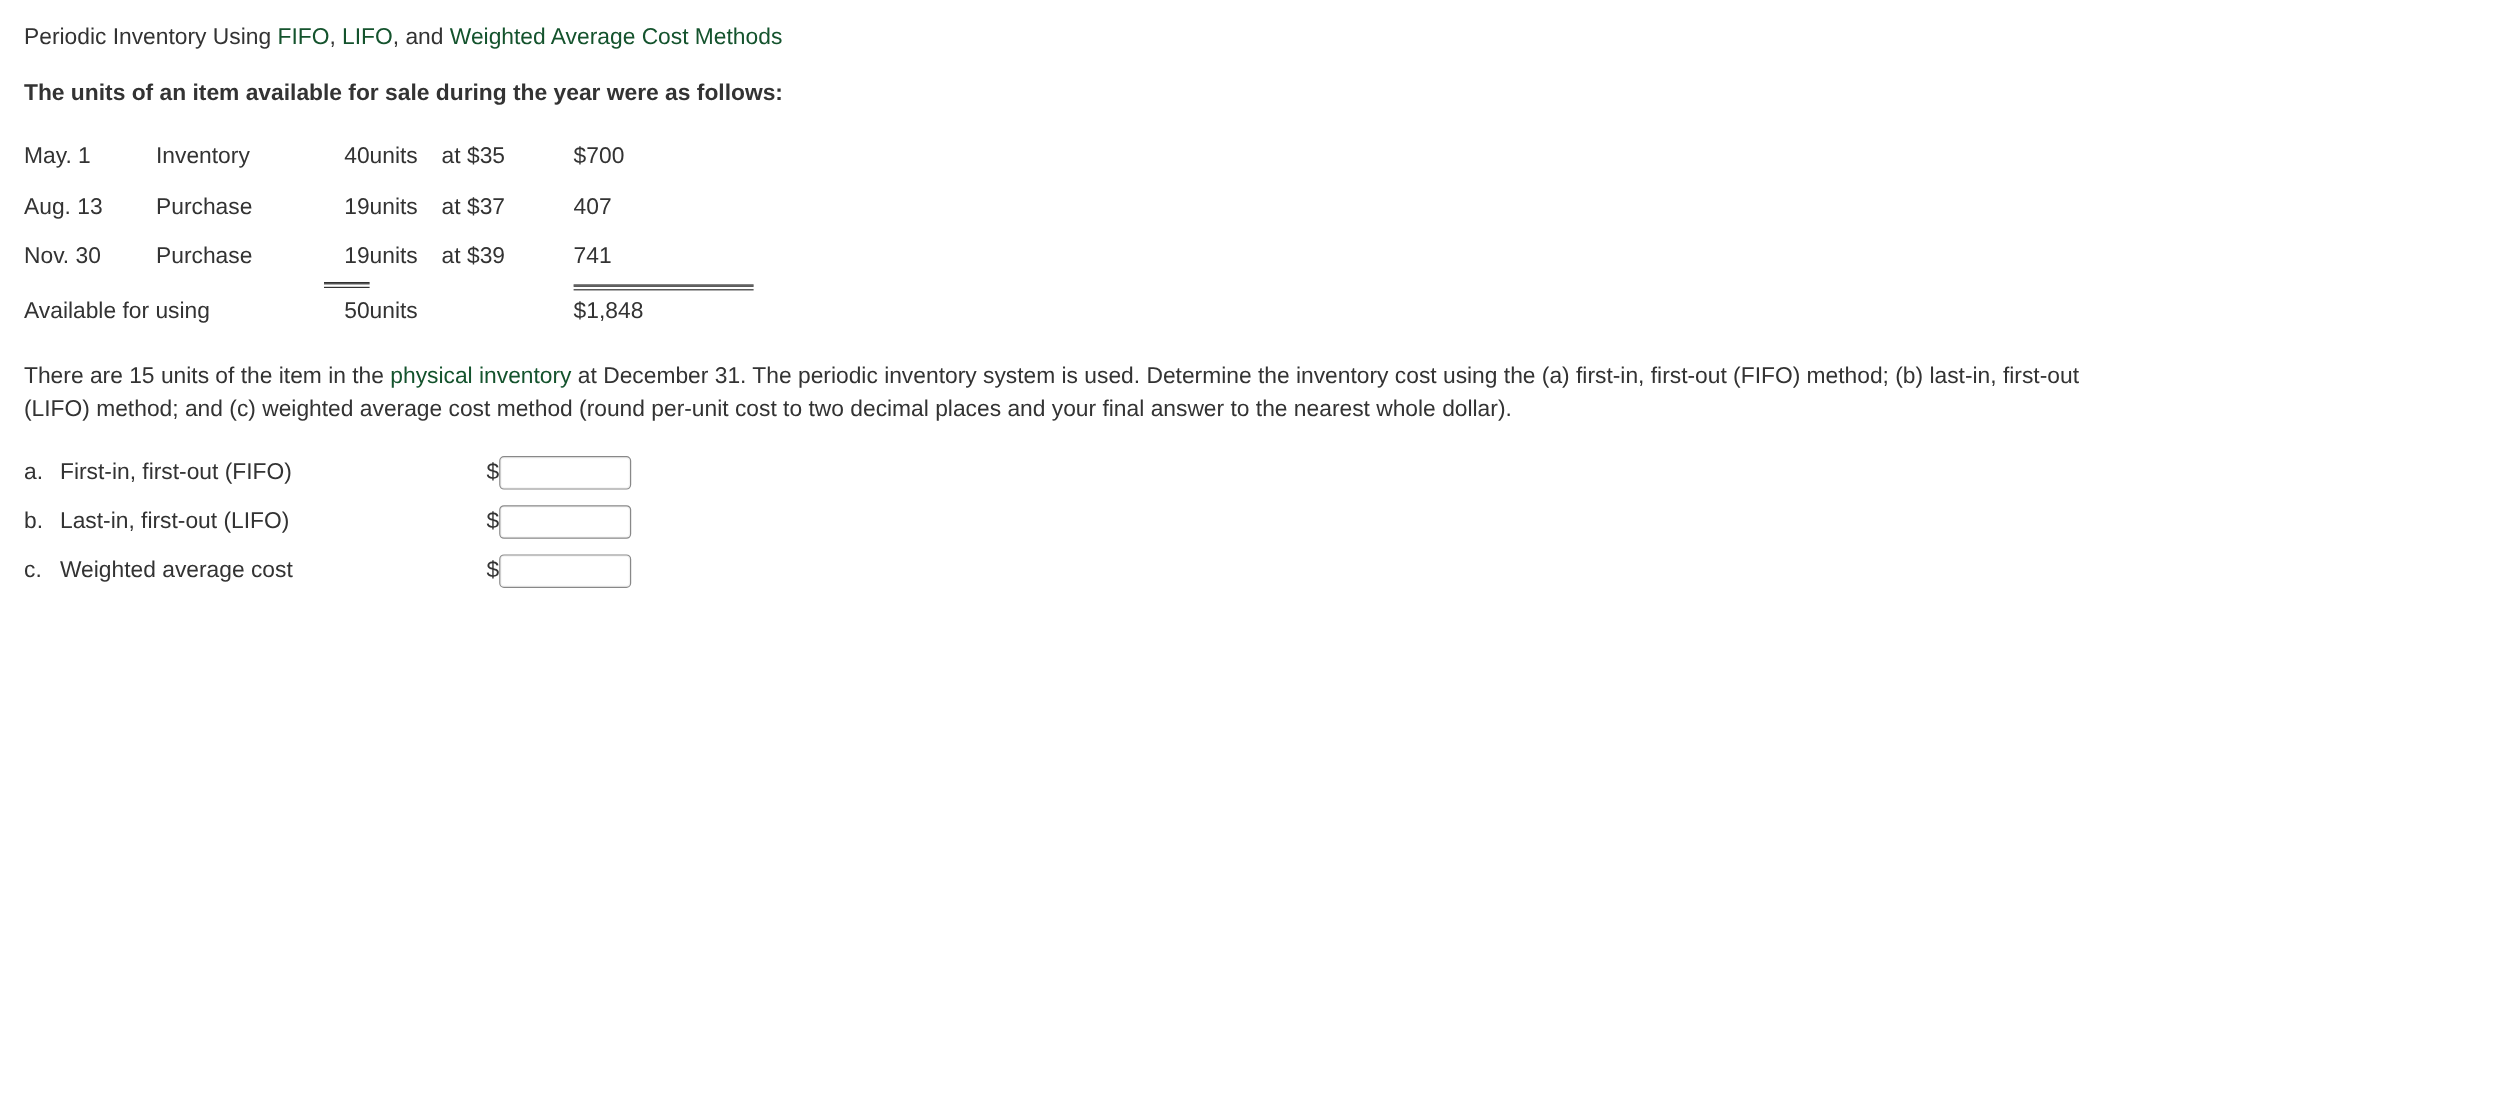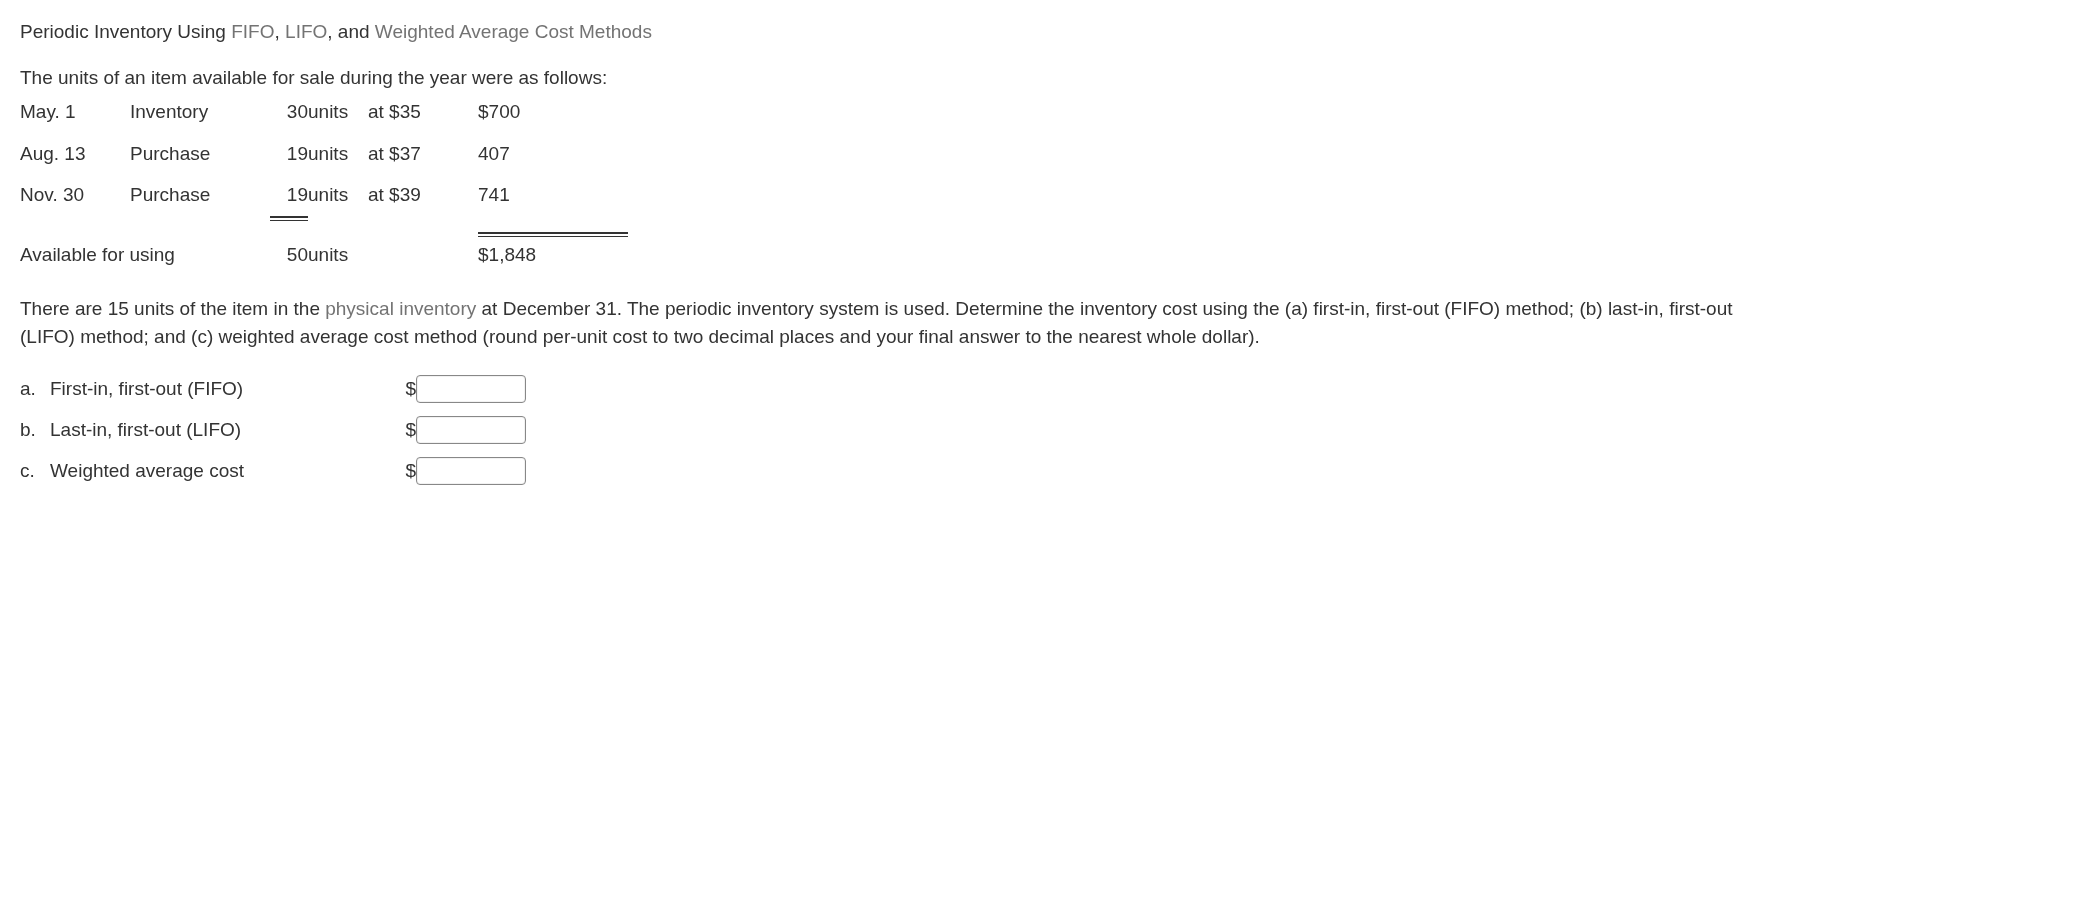--- a/index.html
+++ b/index.html
@@ -7,22 +7,22 @@
     font-family: Verdana, Geneva, sans-serif;
     font-size: 19px;
     color: #333;
     margin: 0;
     padding: 18px 20px;
     line-height: 1.45;
     width: 2091px;
     background: #fff;
   }
   .title { margin-bottom: 18px; }
-  .link { color: #737373; text-align: center; }
-  .intro { margin-bottom: 0; }
+  .link { color: #14532d; text-align: center; }
+  .intro { margin-bottom: 19px; font-weight: bold; }
   table.inv {
     border-collapse: collapse;
     margin-bottom: 18px;
   }
   table.inv td {
     padding: 7px 0;
     vertical-align: baseline;
   }
   .col-date { width: 110px; }
   .col-type { width: 140px; }
@@ -41,38 +41,38 @@
   .col-input { padding-left: 2px; }
   input.ans-field {
     width: 110px;
     height: 28px;
     border: 1px solid #888;
     border-radius: 4px;
     padding: 2px 6px;
     font-size: 16px;
     box-shadow: 0 0 0 1px rgba(0,0,0,.05) inset;
   }
-  .total-units-n { display:inline-block; min-width:38px; padding-top:20px;}
+  .total-units-n { display:inline-block; min-width:38px; padding-top:6px;}
   .total-amt { display:inline-block; min-width:150px; padding-top:4px; padding-right:10px;}
 </style>
 </head>
 <body>
 
 <div class="title">
   <span>Periodic Inventory Using </span><span class="link">FIFO</span><span>, </span><span class="link">LIFO</span><span>, and </span><span class="link">Weighted Average Cost Methods</span>
 </div>
 
 <div class="intro">The units of an item available for sale during the year were as follows:</div>
 
 <table class="inv">
   <tbody>
       <tr>
     <td class="col-date">May. 1</td>
     <td class="col-type">Inventory</td>
-    <td class="col-units-n">30</td>
+    <td class="col-units-n">40</td>
     <td class="col-units-lbl">units</td>
     <td class="col-at">at $35</td>
     <td class="col-amt">$700</td>
   </tr>
   <tr>
     <td class="col-date">Aug. 13</td>
     <td class="col-type">Purchase</td>
     <td class="col-units-n">19</td>
     <td class="col-units-lbl">units</td>
     <td class="col-at">at $37</td>

